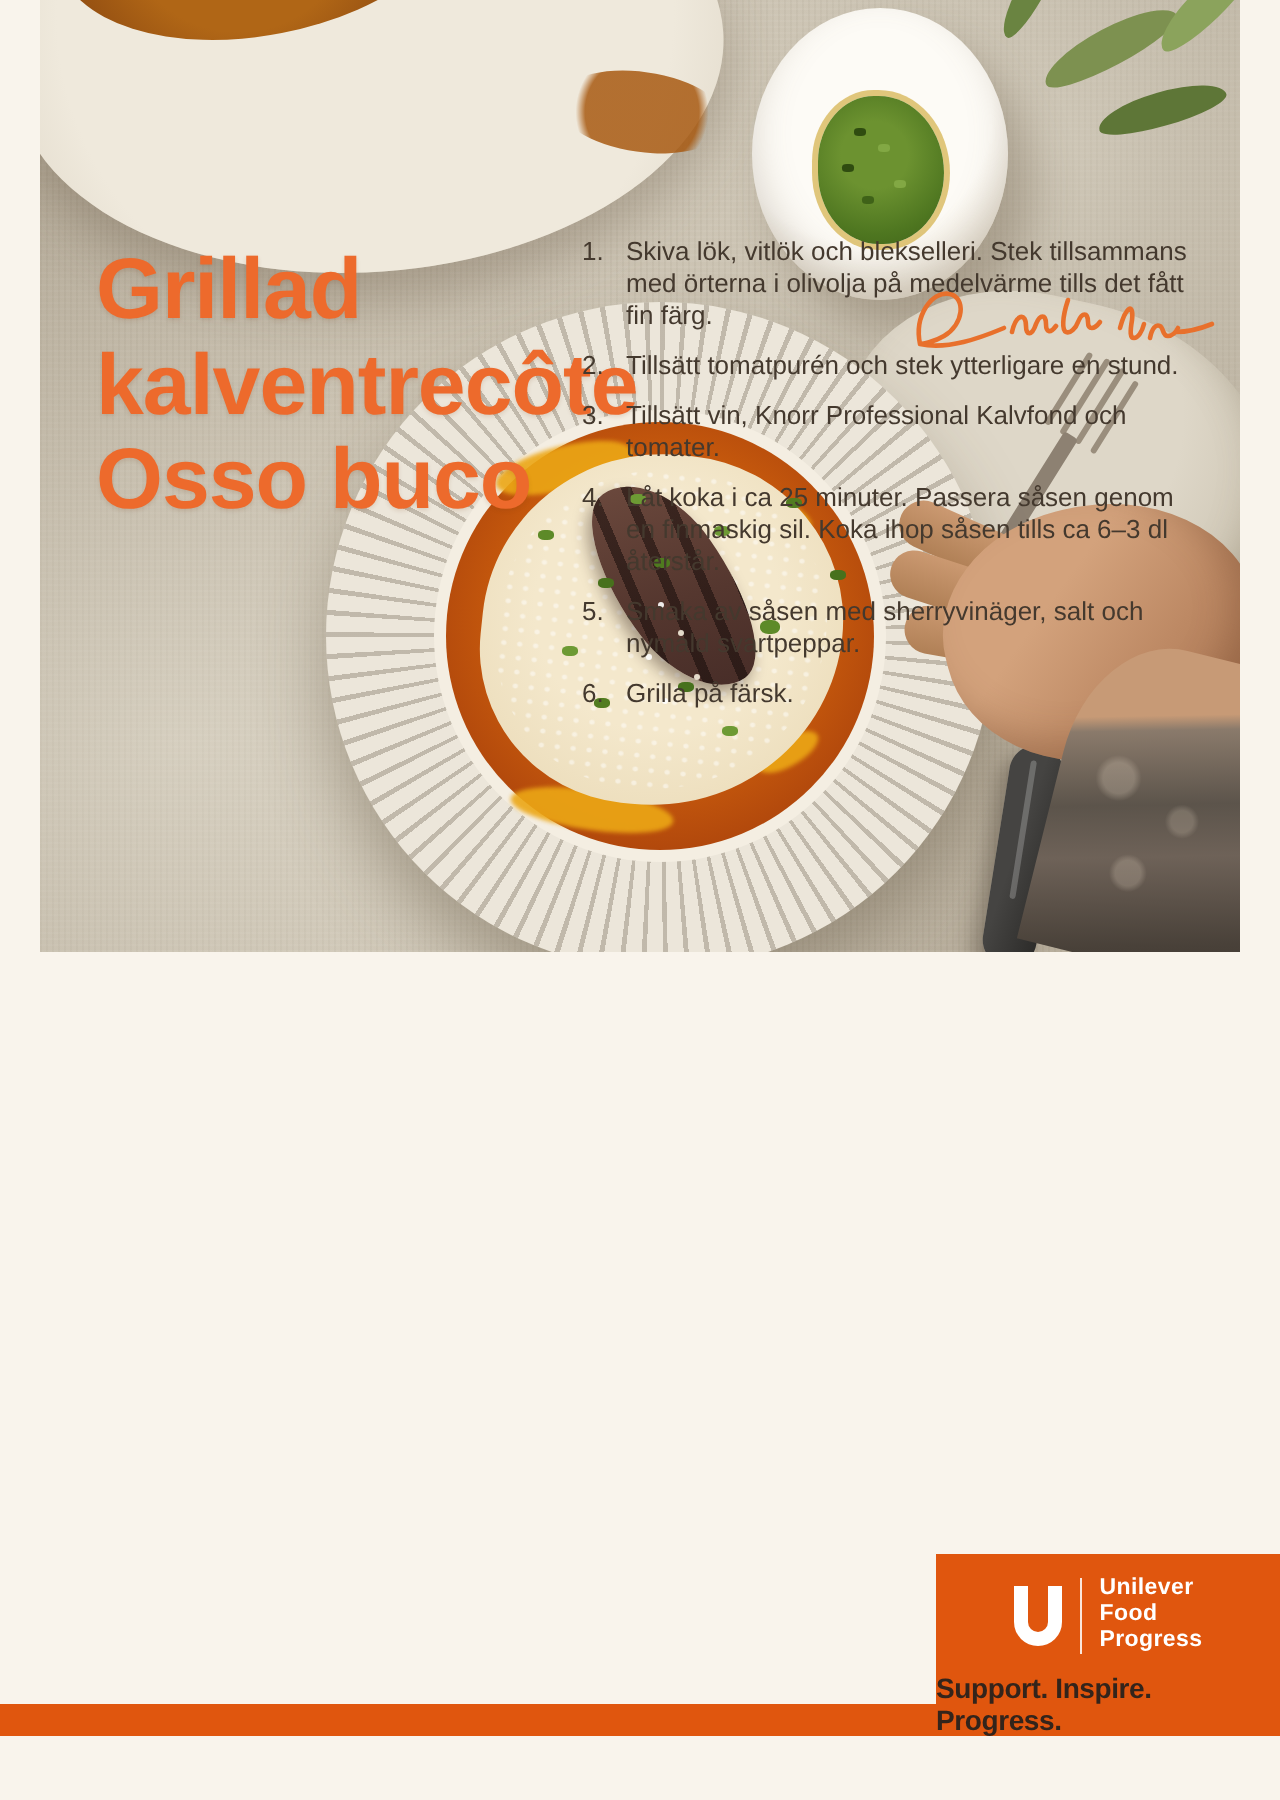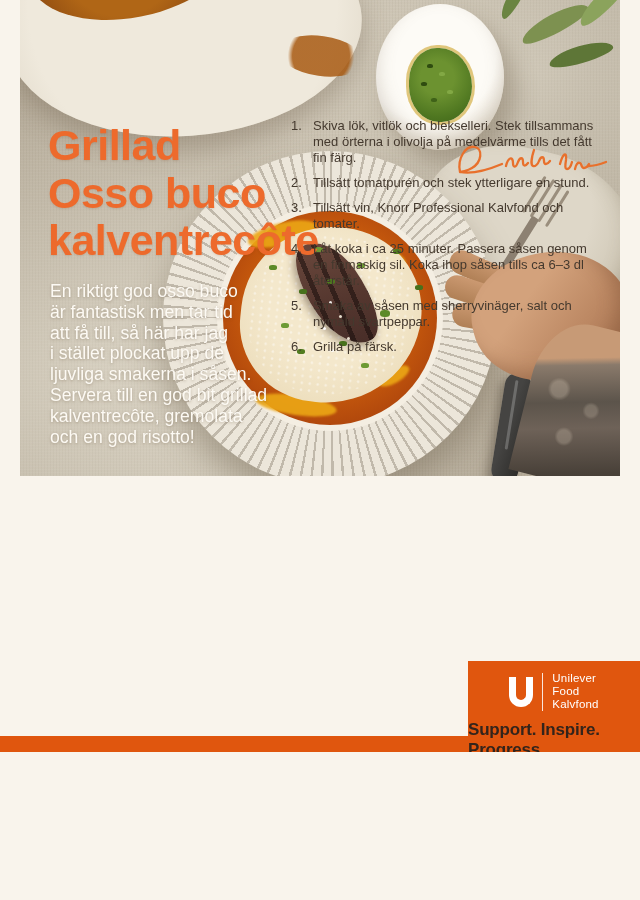--- a/index.html
+++ b/index.html
@@ -1,18 +1,18 @@
 <!DOCTYPE html>
 <html><head>
 <meta charset="utf-8">
 <style>
   * { margin:0; padding:0; box-sizing:border-box; }
   html,body { width:640px; }
   body { font-family:"Liberation Sans", sans-serif; background:#f9f4ec; }
-  .page { position:relative; width:640px; height:752px; background:#f9f4ec; overflow:hidden; }
+  .page { position:relative; width:640px; height:868px; background:#f9f4ec; overflow:hidden; }
 
   
   .hero { position:absolute; left:20px; top:0; width:600px; height:476px; overflow:hidden;
     background-color:#c8bfae;
     background-image:
       radial-gradient(ellipse at 12% 78%, rgba(255,252,240,.38), transparent 55%),
       radial-gradient(ellipse at 85% 15%, rgba(255,252,240,.30), transparent 45%),
       linear-gradient(100deg, rgba(110,96,74,.22), transparent 45%, rgba(110,96,74,.20) 85%),
       repeating-linear-gradient(0deg, rgba(255,255,255,.05) 0 1px, transparent 1px 3px),
       repeating-linear-gradient(90deg, rgba(90,78,58,.06) 0 1px, transparent 1px 3px);
@@ -147,23 +147,23 @@
   .tips .tips-label { color:#e8632a; font-weight:bold; }
 
   
   .footer-bar { position:absolute; left:0; right:0; bottom:0; height:16px; background:#e0560e; }
   .footer-block { position:absolute; right:0; bottom:0; width:172px; height:91px; background:#e0560e;
     display:flex; flex-direction:column; align-items:center; padding-top:11px; }
   .logo-row { display:flex; align-items:center; gap:9px; }
   .u-shape { display:block; width:24px; height:30px; border:7px solid #fff; border-top:none;
     border-radius:0 0 19px 19px; }
   .logo-divider { width:1px; height:38px; background:rgba(255,255,255,.85); }
-  .brand { color:#fff; font-size:11.5px; line-height:13px; font-weight:normal; letter-spacing:.2px; }
+  .brand { color:#fff; font-size:11.5px; line-height:13px; font-weight:bold; letter-spacing:.2px; }
   .brand span { display:block; }
-  .tagline { margin-top:9px; color:#33241b; font-size:17px; font-weight:800; letter-spacing:-.2px; }
+  .tagline { margin-top:9px; color:#33241b; font-size:14px; font-weight:800; letter-spacing:-.2px; }
 </style>
 </head>
 <body>
 
 <div class="page">
 
   <div class="hero">
     <div class="plate-topleft">
       <div class="tl-sauce"></div>
       <div class="tl-risotto"></div>
@@ -207,31 +207,23 @@
 
     <div class="knife"></div>
     <div class="finger f1"></div>
     <div class="finger f2"></div>
     <div class="finger f3"></div>
     <div class="hand"></div>
     <div class="arm"></div>
 
     <h1 class="hero-title">
       <span>Grillad</span>
+      <span>kalventrecôte</span>
       <span>Osso buco</span>
-      <span>kalventrecôte</span>
     </h1>
-    <p class="hero-desc">En riktigt god osso buco
-är fantastisk men tar tid
-att få till, så här har jag
-i stället plockat upp de
-ljuvliga smakerna i såsen.
-Servera till en god bit grillad
-kalventrecôte, gremolata
-och en god risotto!</p>
 
     <svg class="signature" viewBox="0 0 160 48" fill="none" stroke="#e8702c" stroke-width="2.3" stroke-linecap="round">
       <path d="M12 34 C 9 20, 18 7, 27 9 C 35 11, 34 24, 24 30 C 19 33, 13 34, 12 34 C 26 37, 42 31, 54 26"></path>
       <path d="M58 28 c 2 -9, 7 -10, 7 -3 c 0 5, 3 5, 5 -1 c 2 -5, 5 -5, 5 0 c 0 4, 2 5, 5 1"></path>
       <path d="M86 12 c -3 9, -3 15, -1 16 c 2 1, 5 -2, 6 -5 c 2 -5, 5 -5, 5 0 c 0 4, 3 4, 6 0"></path>
       <path d="M112 26 c 3 -11, 7 -13, 6 -4 c -1 6, -1 9, 1 9 c 2 0, 4 -3, 5 -7 m3 7 c 1 -5, 3 -7, 5 -6 c 2 1, 1 5, 4 5 c 2 0, 4 -2, 5 -4"></path>
       <path d="M140 28 c 6 0, 13 -2, 18 -4"></path>
     </svg>
   </div>
 
@@ -322,19 +314,19 @@
   </div>
 
   <div class="footer-bar"></div>
   <div class="footer-block">
     <div class="logo-row">
       <span class="u-shape"></span>
       <span class="logo-divider"></span>
       <span class="brand">
         <span>Unilever</span>
         <span>Food</span>
-        <span>Kalvfond</span>
+        <span>Progress</span>
       </span>
     </div>
     <div class="tagline">Support. Inspire. Progress.</div>
   </div>
 
 </div>
 
 </body></html>

